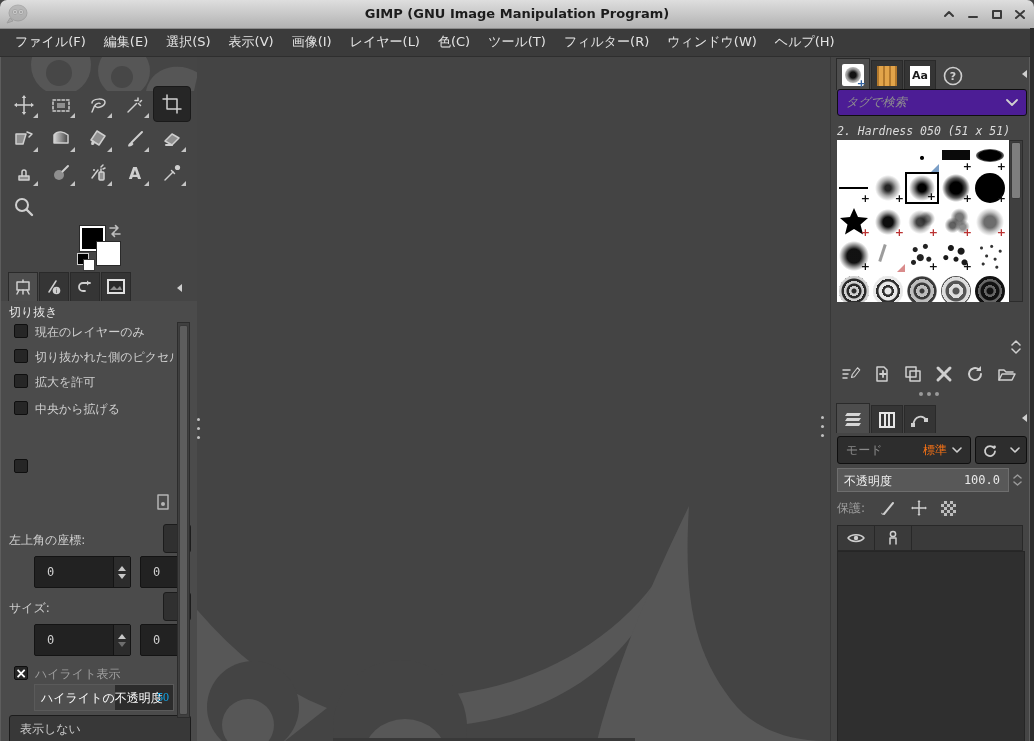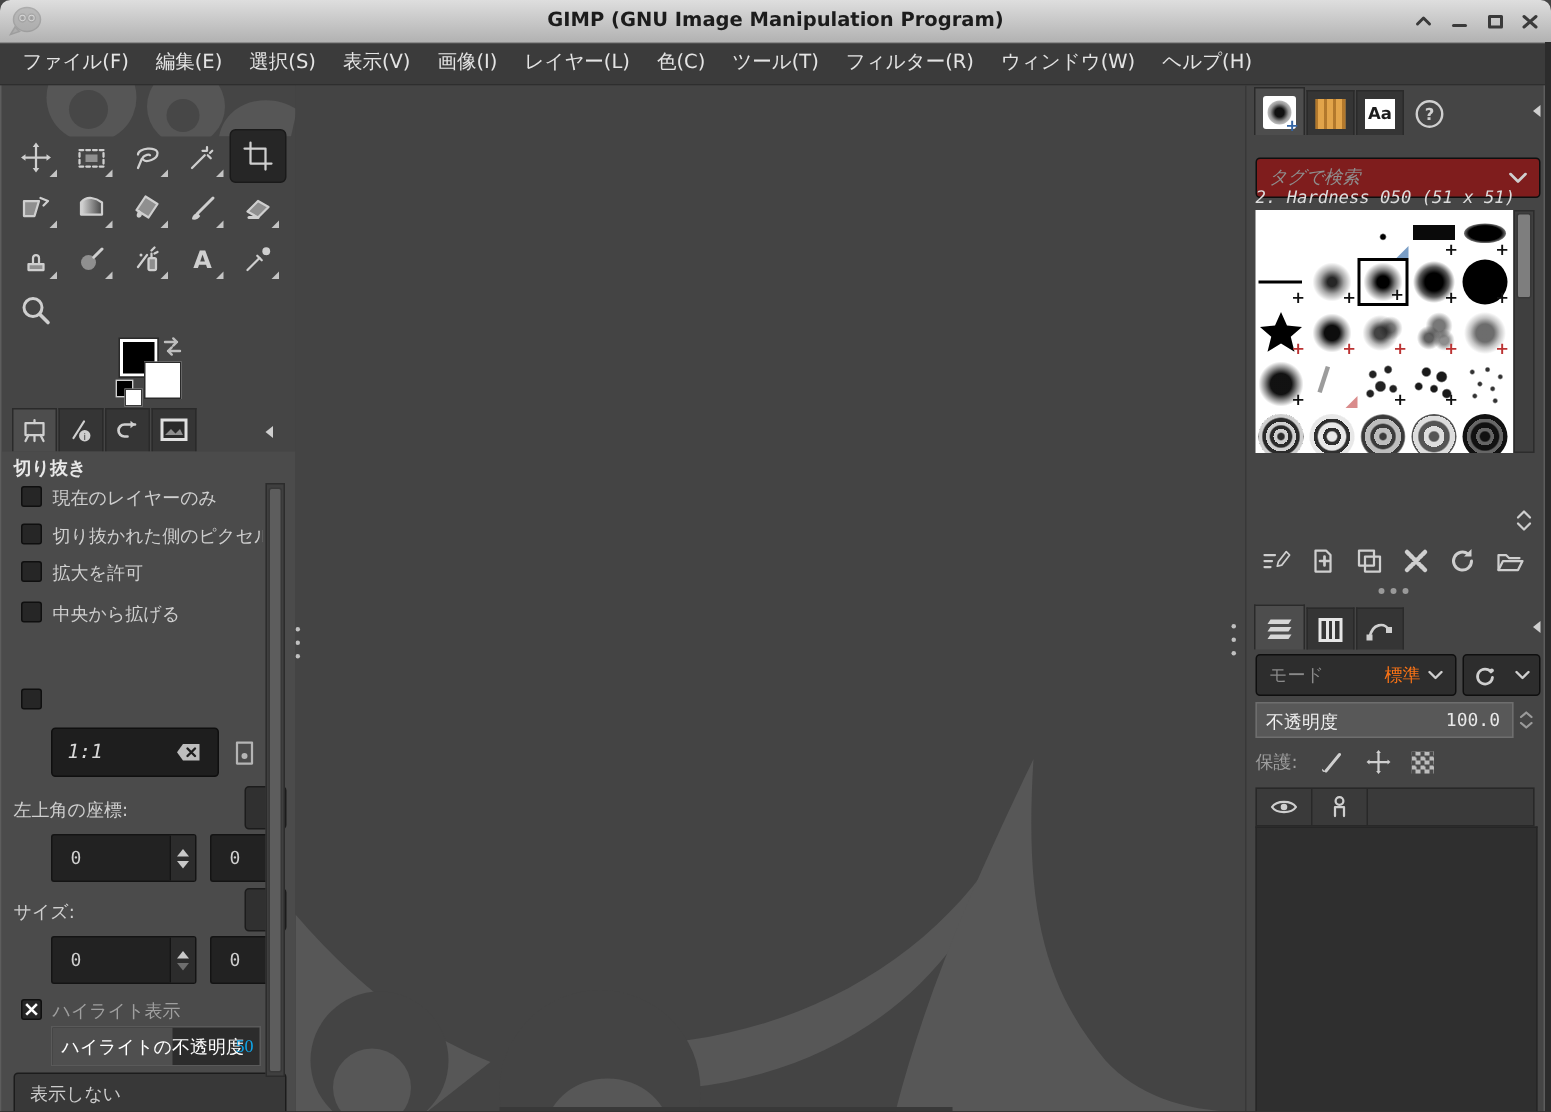--- a/index.html
+++ b/index.html
@@ -62,21 +62,21 @@
   .thumb{position:absolute;background:#5d5d5d;border:1px solid #383838;border-radius:2px;box-sizing:border-box;}
   .dots3{position:absolute;width:3px;height:3px;background:#c0c0c0;border-radius:50%;
     box-shadow:0 9px 0 #c0c0c0,0 18px 0 #c0c0c0;}
   .hdots{position:absolute;width:4px;height:4px;background:#9a9a9a;border-radius:50%;
     box-shadow:8px 0 0 #9a9a9a,16px 0 0 #9a9a9a;}
 
   
   #tool-options{left:0;top:272px;width:197px;height:469px;background:#454545;overflow:hidden;
     border-left:1px solid #5d5d5d;box-sizing:border-box;}
   #to-content{position:absolute;left:0;top:29px;width:197px;height:440px;background:#4b4b4b;}
-  #to-title{left:8px;top:3px;font-weight:bold;color:#e8e8e8;}
+  #to-title{left:8px;top:3px;font-weight:normal;color:#e8e8e8;}
 
   
   #canvas{left:197px;top:57px;width:633px;height:684px;background:#444444;overflow:hidden;}
 
   
   #rightdock{left:830px;top:57px;width:204px;height:684px;background:#454545;
     border-left:1px solid #383838;box-sizing:border-box;overflow:hidden;}
   #brush-grid{position:absolute;left:6px;top:83px;width:172px;height:162px;background:#ffffff;overflow:hidden;}
   .bcell{position:absolute;width:34px;height:32px;}
   .bthumb{position:absolute;inset:0;}
@@ -323,30 +323,20 @@
       <div class="lbl" style="left:34px;top:48px;max-width:140px;overflow:hidden">切り抜かれた側のピクセルの</div>
 
       <div class="cb" style="left:13px;top:73px"></div>
       <div class="lbl" style="left:34px;top:73px">拡大を許可</div>
 
       <div class="cb" style="left:13px;top:100px"></div>
       <div class="lbl" style="left:34px;top:100px">中央から拡げる</div>
 
       <div class="cb" style="left:13px;top:158px"></div>
 
-      <div class="entry abs" style="left:33px;top:184px;width:112px;height:33px;padding:0 10px;
-           font-family:'DejaVu Sans Mono',monospace;font-style:italic;font-size:13px">
-        <span>1:1</span>
-        <span style="margin-left:auto">
-          <svg class="ico" width="18" height="13" viewBox="0 0 18 13" style="stroke:#bdbdbd">
-              <path d="M5 1h11v11H5L1 6.5z" fill="#bdbdbd" stroke="none"></path>
-              <path d="M8 4l5 5M13 4l-5 5" stroke="#1e1e1e" stroke-width="1.6"></path>
-            </svg>
-        </span>
-      </div>
       <div class="abs" style="left:151px;top:189px;width:22px;height:24px;display:flex;align-items:center;justify-content:center">
         <svg class="ico" width="14" height="17" viewBox="0 0 14 17" style="stroke:#b5b5b5">
             <rect x="2" y="1" width="10" height="14"></rect>
             <circle cx="7" cy="10" r="2" fill="#b5b5b5" stroke="none"></circle>
           </svg>
       </div>
 
       <div class="lbl" style="left:8px;top:231px">左上角の座標:</div>
       <div class="btnish abs" style="left:162px;top:223px;width:28px;height:29px"></div>
       <div class="spin abs" style="left:33px;top:255px;width:97px;height:32px;padding-left:12px">
@@ -435,21 +425,21 @@
             <text x="10" y="14" text-anchor="middle" font-size="11" font-weight="bold" fill="#cfcfcf" font-family="DejaVu Sans">?</text>
           </svg>
       </div>
     </div>
     <div class="panelmenu" style="left:186px;top:10px">
       <svg width="10" height="10" viewBox="0 0 10 10">
           <path d="M7 1L2 5l5 4z" fill="#cfcfcf"></path>
         </svg>
     </div>
 
-    <div class="entry abs" style="left:6px;top:48px;width:190px;height:27px;padding:0 8px;background:#7f1d1d">
+    <div class="entry abs" style="left:6px;top:32px;width:190px;height:27px;padding:0 8px;background:#4c1d95">
       <span style="color:#8f8f8f;font-style:italic">タグで検索</span>
       <svg class="ico" style="margin-left:auto" width="12" height="8" viewBox="0 0 12 8">
           <path d="M1 1l5 5 5-5" stroke-width="1.8"></path>
         </svg>
     </div>
 
     <div class="lbl" style="left:6px;top:67px;font-family:'DejaVu Sans Mono',monospace;font-style:italic;font-size:11.5px;color:#dcdcdc">2. Hardness 050 (51 x 51)</div>
 
     <div id="brush-grid">
 

